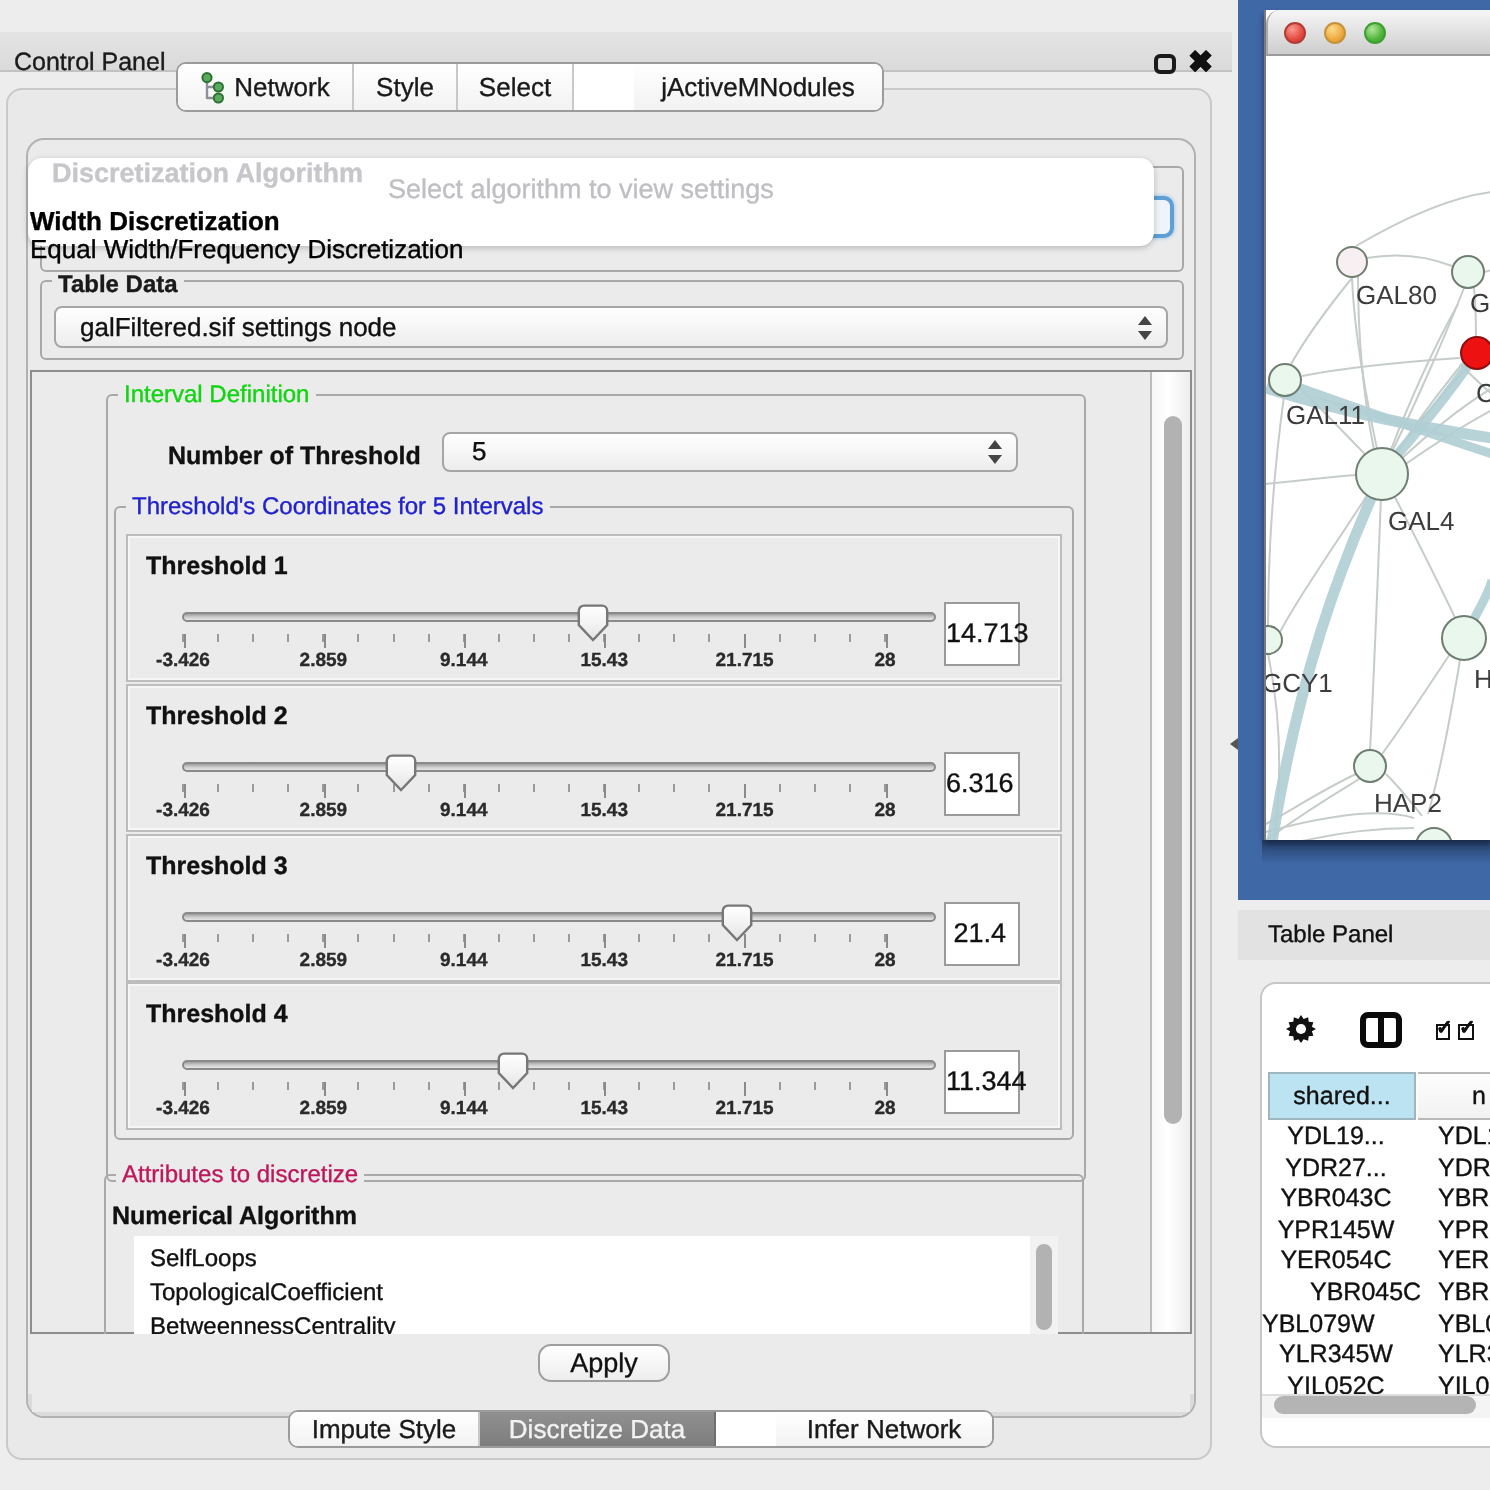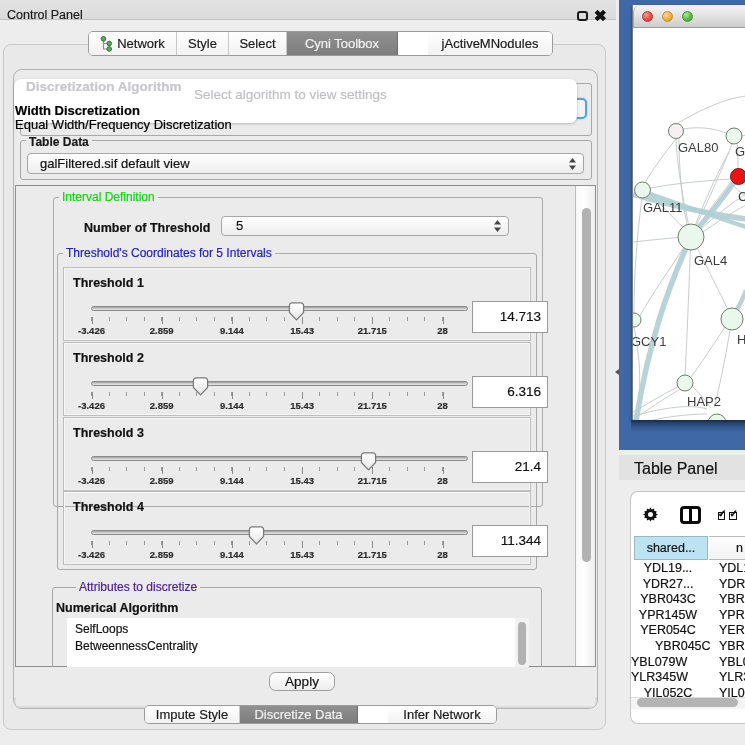--- a/index.html
+++ b/index.html
@@ -3,21 +3,21 @@
 <meta charset="utf-8">
 <style>
 *{margin:0;padding:0;box-sizing:border-box;}
 html,body{width:745px;height:745px;overflow:hidden;}
 body{background:#ededed;font-family:"Liberation Sans",sans-serif;position:relative;-webkit-text-stroke:0.18px currentColor;}
 .abs{position:absolute;}
 
 
 #cp{position:absolute;left:0;top:0;width:617px;height:745px;background:#ededed;}
 #tabpanel{position:absolute;left:3px;top:44px;width:603px;height:686px;background:#e9e9e9;border:1px solid #c9c9c9;border-radius:8px;}
-#titlebar{position:absolute;left:0;top:0;width:616px;height:20px;background:linear-gradient(#e4e4e4,#dadada);border-bottom:1px solid #c2c2c2;}
+#titlebar{position:absolute;left:0;top:16px;width:616px;height:20px;background:linear-gradient(#e4e4e4,#dadada);border-bottom:1px solid #c2c2c2;}
 #titlebar .t{position:absolute;left:7px;top:8px;font-size:12.5px;color:#1a1a1a;}
 #floaticon{position:absolute;left:577px;top:11px;width:11px;height:10px;border:2px solid #1a1a1a;border-radius:3px;}
 #closeicon{position:absolute;left:594px;top:9px;width:13px;height:13px;font-size:15px;font-weight:bold;color:#111;line-height:13px;}
 #panelA{position:absolute;left:13px;top:69px;width:585px;height:640px;background:#ebebeb;border:1px solid #b2b2b2;border-radius:9px;}
 #panelAband{position:absolute;left:14px;top:697px;width:583px;height:11px;background:#dbdbdb;border-radius:0 0 8px 8px;}
 
 
 .seg{position:absolute;display:flex;border:1px solid #9b9b9b;border-radius:5px;background:#fff;overflow:hidden;}
 .seg .s{font-size:13px;color:#1a1a1a;text-align:center;line-height:23px;background:linear-gradient(#ffffff,#f2f2f2);border-right:1px solid #c8c8c8;white-space:nowrap;}
 .seg .s:last-child{border-right:none;margin-left:30px;}
@@ -43,76 +43,76 @@
 
 
 .throw{position:absolute;left:63px;width:468px;height:74px;border:1px solid #bdbdbd;box-shadow:inset 0 0 0 1px #f6f6f6;}
 .throw .lab{position:absolute;left:9px;top:8px;font-size:12.5px;font-weight:bold;color:#111;}
 .track{position:absolute;left:27px;top:37.5px;width:377px;height:5px;background:linear-gradient(#9d9d9d,#cfcfcf 55%,#e5e5e5);border:1px solid #8a8a8a;border-radius:3px;}
 .thumb{position:absolute;top:34px;width:17px;height:19px;}
 .ticks{position:absolute;left:27px;top:48.5px;width:353px;height:4px;background:repeating-linear-gradient(90deg,#9a9a9a 0 1px,transparent 1px 17.55px);}
 .tickmaj{position:absolute;top:48.5px;width:1px;height:7px;background:#8a8a8a;}
 .tlabels{position:absolute;top:57px;font-size:9.5px;font-weight:bold;color:#2a2a2a;}
 .tl{position:absolute;transform:translateX(-50%);white-space:nowrap;}
-.valbox{position:absolute;left:408px;top:33px;width:76px;height:32px;background:#fff;border:1px solid #9a9a9a;font-size:13.5px;color:#111;text-align:right;line-height:30px;padding-right:6px;}
+.valbox{position:absolute;left:408px;top:33px;width:38px;height:32px;background:#fff;border:1px solid #9a9a9a;font-size:13.5px;color:#111;text-align:right;line-height:30px;padding-right:6px;}
 
 
 #apply{position:absolute;left:269px;top:671.5px;width:66px;height:19.5px;background:linear-gradient(#ffffff,#ededed);border:1px solid #9e9e9e;border-radius:6.5px;font-size:13.5px;color:#111;text-align:center;line-height:18px;}
 
 
 #popup{position:absolute;left:14px;top:79px;width:563px;height:44px;background:#fff;border-radius:7px;box-shadow:0 1px 3px rgba(0,0,0,0.22);z-index:5;}
 #popup .ghost1{position:absolute;left:12px;top:0px;font-size:13.5px;font-weight:bold;color:#c6c6cb;}
 #popup .ghost2{position:absolute;left:180px;top:8px;font-size:13.5px;color:#bfbfc3;}
 #popup .it1{position:absolute;left:1px;top:23.5px;font-size:13px;font-weight:bold;color:#000;}
 #popup .it2{position:absolute;left:1px;top:37.5px;font-size:13px;color:#000;}
 #focusfrag{position:absolute;left:566px;top:98px;width:21px;height:21px;border:2.5px solid #5e9fd6;border-radius:5px;background:#eef4fa;box-shadow:0 0 2px #8cc0e8;z-index:4;}
 
 
 #desktop{position:absolute;left:619px;top:0;width:126px;height:450px;background:#3f68a6;}
 #netwin{position:absolute;left:13px;top:5px;width:114px;height:415px;background:#fff;border-left:1px solid #7a7a7a;box-shadow:0 2px 3px rgba(0,0,20,0.45);}
 #nettitle{position:absolute;left:0;top:0;width:114px;height:23px;background:linear-gradient(#f6f6f6,#cdcdcd);border-bottom:1px solid #9a9a9a;border-radius:7px 0 0 0;border-left:1px solid #aaa;}
 .light{position:absolute;top:6px;width:11px;height:11px;border-radius:50%;}
 #netcanvas{position:absolute;left:0;top:23px;width:114px;height:392px;overflow:hidden;}
 
 #tpbar{position:absolute;left:619px;top:455px;width:126px;height:25px;background:#e2e2e2;}
-#tpbar .t{position:absolute;left:15px;top:5px;font-size:16px;color:#111;}
+#tpbar .t{position:absolute;left:15px;top:5px;font-size:12px;color:#111;}
 #tablewin{position:absolute;left:630px;top:491px;width:115px;height:233px;background:#fff;border:1px solid #c6c6c6;border-radius:8px 0 0 8px;border-right:none;overflow:hidden;}
 </style>
 </head>
 <body>
 
 <div id="cp">
   <div id="titlebar">
       <div class="t">Control Panel</div>
       <div id="floaticon"></div>
       <div id="closeicon">✖</div>
     </div>
   <div id="tabpanel"></div>
   <div id="panelA"></div>
   <div id="panelAband"></div>
 
   <div class="group" style="left:20px;top:83px;width:572px;height:53px;"></div>
   <div class="group" style="left:20px;top:140px;width:572px;height:40px;">
       <div class="gt" style="top:-5px;font-weight:bold;color:#1a1a1a;">Table Data</div>
     </div>
-  <div class="combo" style="left:27px;top:153px;width:557px;height:21px;line-height:19px;"><span style="padding-left:12px;">galFiltered.sif default view</span>
+  <div class="combo" style="left:27px;top:153px;width:557px;height:21px;line-height:19px;"><span style="padding-left:12px;">galFiltered.sif settings node</span>
     <span class="ar">
         <svg width="9" height="14" viewBox="0 0 9 14">
           <path d="M4.5 1 L8 5.5 L1 5.5 Z" fill="#444"></path>
           <path d="M4.5 13 L8 8.5 L1 8.5 Z" fill="#444"></path>
         </svg>
       </span>
   </div>
 
   <div id="scrollpane"></div>
   <div id="formedge"></div>
   <div id="vtrack"></div>
   <div id="vthumb"></div>
 
-  <div class="group" style="left:53px;top:197px;width:490px;height:310px;">
+  <div class="group" style="left:53px;top:197px;width:490px;height:394px;">
       <div class="gt" style="color:#0fd60f;">Interval Definition</div>
     </div>
   <div class="abs" style="left:84px;top:221px;font-size:12.5px;font-weight:bold;color:#111;">Number of Threshold</div>
   <div class="combo" style="left:221px;top:216px;width:288px;height:20px;line-height:18px;"><span style="padding-left:14px;">5</span>
     <span class="ar">
         <svg width="9" height="14" viewBox="0 0 9 14">
           <path d="M4.5 1 L8 5.5 L1 5.5 Z" fill="#444"></path>
           <path d="M4.5 13 L8 8.5 L1 8.5 Z" fill="#444"></path>
         </svg>
       </span>
@@ -238,44 +238,44 @@
               <stop offset="1" stop-color="#e4e4e4"></stop>
             </linearGradient>
           </defs>
           <path d="M4 0.8 h9 a2.6 2.6 0 0 1 2.6 2.6 v7.1 L8.5 18 L1.4 10.5 v-7.1 a2.6 2.6 0 0 1 2.6-2.6 Z" fill="url(#tg3)" stroke="#777777" stroke-width="1.2"></path>
         </svg>
         <div class="valbox">11.344</div>
       </div>
     </div>
 
   <div class="group" style="left:52px;top:587px;width:490px;height:95px;">
-      <div class="gt" style="color:#4c1d95;margin-left:18px;">Attributes to discretize</div>
+      <div class="gt" style="color:#be185d;">Attributes to discretize</div>
     </div>
   <div class="abs" style="left:56px;top:601px;font-size:12.5px;font-weight:bold;color:#111;">Numerical Algorithm</div>
   <div class="abs" style="left:67px;top:618px;width:462px;height:49px;background:#fff;padding-top:3px;">
     <div style="font-size:12px;color:#111;padding-left:8px;height:17.2px;line-height:17.2px;">SelfLoops</div>
+    <div style="font-size:12px;color:#111;padding-left:8px;height:17.2px;line-height:17.2px;">TopologicalCoefficient</div>
     <div style="font-size:12px;color:#111;padding-left:8px;height:17.2px;line-height:17.2px;">BetweennessCentrality</div>
   </div>
   <div class="abs" style="left:515px;top:618px;width:14px;height:49px;background:#f2f2f2;"></div>
   <div class="abs" style="left:518px;top:622px;width:8px;height:43px;background:#b2b2b2;border-radius:4px;"></div>
 
   <div class="abs" style="left:16px;top:667px;width:579px;height:39px;background:#ebebeb;"></div>
 
   <div id="apply">Apply</div>
 
   <div class="seg" id="toptabs">
     <div class="s" style="width:88px;"><svg style="vertical-align:-3.5px;margin-right:4px;" width="13" height="17" viewBox="0 0 13 17">
           <path d="M3.5 4 V14.5 M3.5 8.5 H9 M3.5 14 H9" stroke="#8f8f9a" stroke-width="1.2" fill="none"></path>
           <circle cx="3.5" cy="3.8" r="2.3" fill="#5aab5e" stroke="#2f7034" stroke-width="1"></circle>
           <circle cx="9.2" cy="8.5" r="2.3" fill="#5aab5e" stroke="#2f7034" stroke-width="1"></circle>
           <circle cx="9.2" cy="14" r="2.3" fill="#5aab5e" stroke="#2f7034" stroke-width="1"></circle>
         </svg>Network</div>
     <div class="s" style="width:52px;">Style</div>
     <div class="s" style="width:58px;">Select</div>
-    <div class="s sel" style="width:111px;">Cyni Toolbox</div>
     <div class="s" style="width:124px;">jActiveMNodules</div>
   </div>
   <div class="seg" id="bottabs">
     <div class="s" style="width:95px;">Impute Style</div>
     <div class="s sel" style="width:118px;">Discretize Data</div>
     <div class="s" style="width:108px;">Infer Network</div>
   </div>
 
   <div id="popup">
     <div class="ghost1">Discretization Algorithm</div>
@@ -383,19 +383,19 @@
   <div class="abs" style="left:78px;top:44px;width:37px;height:24px;background:linear-gradient(#fdfdfd,#f2f2f2);border:1px solid #b9b9b9;border-left:none;font-size:12.5px;color:#111;padding-left:27px;line-height:22px;">n</div>
 
   <div class="abs" id="rows" style="left:0;top:69px;width:115px;">
       <div style="height:15.6px;line-height:15.6px;font-size:12.5px;color:#111;white-space:nowrap;"><span style="display:inline-block;width:74px;text-align:center;">YDL19...</span><span style="display:inline-block;padding-left:14px;">YDL1</span></div>
       <div style="height:15.6px;line-height:15.6px;font-size:12.5px;color:#111;white-space:nowrap;"><span style="display:inline-block;width:74px;text-align:center;">YDR27...</span><span style="display:inline-block;padding-left:14px;">YDR2</span></div>
       <div style="height:15.6px;line-height:15.6px;font-size:12.5px;color:#111;white-space:nowrap;"><span style="display:inline-block;width:74px;text-align:center;">YBR043C</span><span style="display:inline-block;padding-left:14px;">YBR0</span></div>
       <div style="height:15.6px;line-height:15.6px;font-size:12.5px;color:#111;white-space:nowrap;"><span style="display:inline-block;width:74px;text-align:center;">YPR145W</span><span style="display:inline-block;padding-left:14px;">YPR1</span></div>
       <div style="height:15.6px;line-height:15.6px;font-size:12.5px;color:#111;white-space:nowrap;"><span style="display:inline-block;width:74px;text-align:center;">YER054C</span><span style="display:inline-block;padding-left:14px;">YER0</span></div>
       <div style="height:15.6px;line-height:15.6px;font-size:12.5px;color:#111;white-space:nowrap;"><span style="display:inline-block;width:74px;text-align:center;padding-left:24px;">YBR045C</span><span style="display:inline-block;padding-left:14px;">YBR0</span></div>
       <div style="height:15.6px;line-height:15.6px;font-size:12.5px;color:#111;white-space:nowrap;"><span style="display:inline-block;width:74px;text-align:left;">YBL079W</span><span style="display:inline-block;padding-left:14px;">YBL0</span></div>
-      <div style="height:15.6px;line-height:15.6px;font-size:12.5px;color:#111;white-space:nowrap;"><span style="display:inline-block;width:74px;">YLR345W</span><span style="display:inline-block;padding-left:14px;">YLR3</span></div>
+      <div style="height:15.6px;line-height:15.6px;font-size:12.5px;color:#111;white-space:nowrap;"><span style="display:inline-block;width:74px;text-align:center;">YLR345W</span><span style="display:inline-block;padding-left:14px;">YLR3</span></div>
       <div style="height:15.6px;line-height:15.6px;font-size:12.5px;color:#111;white-space:nowrap;"><span style="display:inline-block;width:74px;text-align:center;">YIL052C</span><span style="display:inline-block;padding-left:14px;">YIL0</span></div>
     </div>
 
   <div class="abs" style="left:0;top:205px;width:115px;height:12px;background:#f4f4f4;border-top:1px solid #ddd;"></div>
   <div class="abs" style="left:6px;top:206px;width:101px;height:9px;background:#b4b4b4;border-radius:4.5px;"></div>
 </div>
 
 </body></html>

